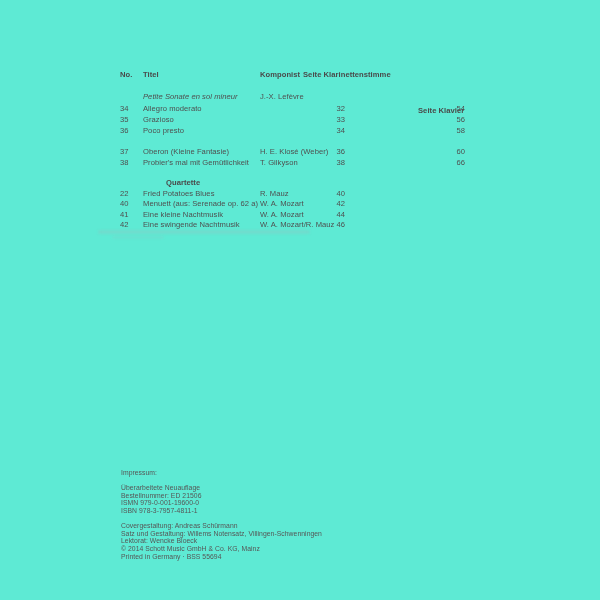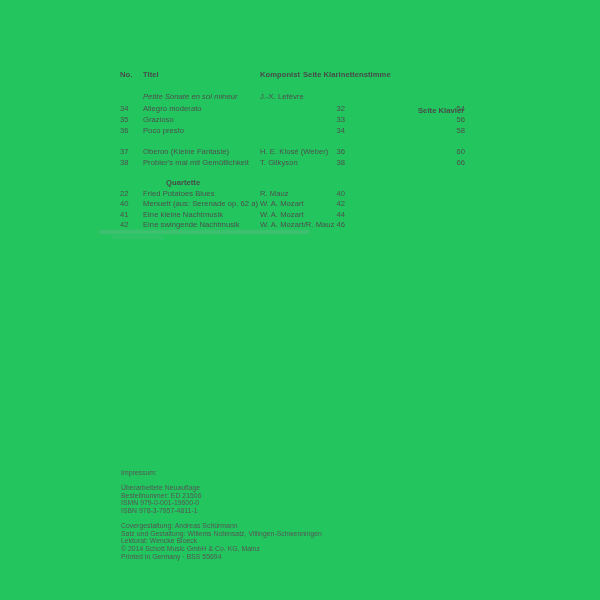--- a/index.html
+++ b/index.html
@@ -4,21 +4,21 @@
 <style>
   html, body {
     margin: 0;
     padding: 0;
     background: #ffffff;
   }
   .page {
     position: relative;
     width: 600px;
     height: 600px;
-    background: #22c55e;
+    background: #5eead4;
     overflow: hidden;
     font-family: "Liberation Sans", sans-serif;
     color: #4f4f4f;
   }
   
   .toc {
     position: absolute;
     left: 120px;
     top: 0;
     width: 470px;

